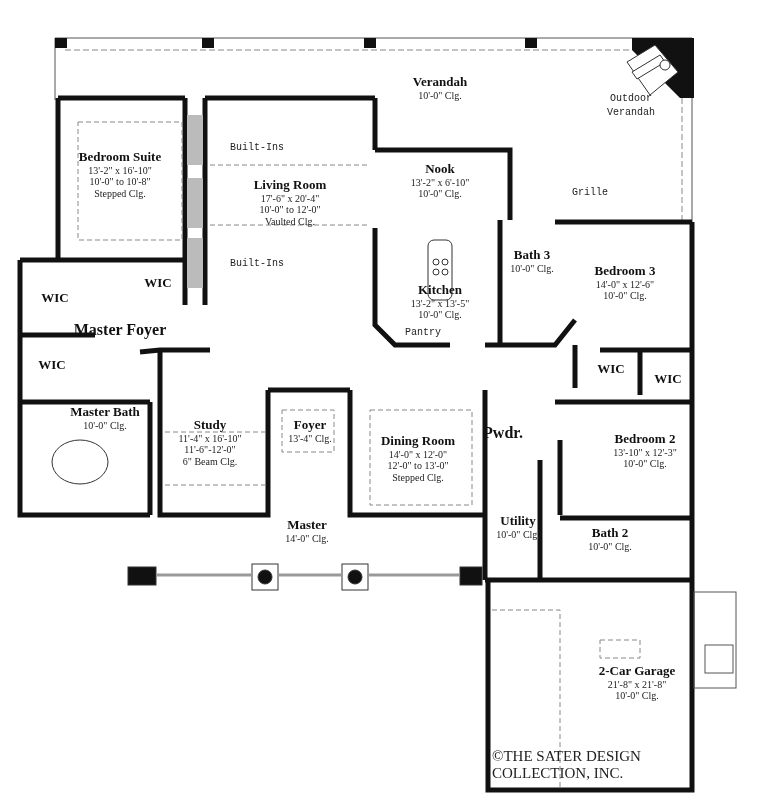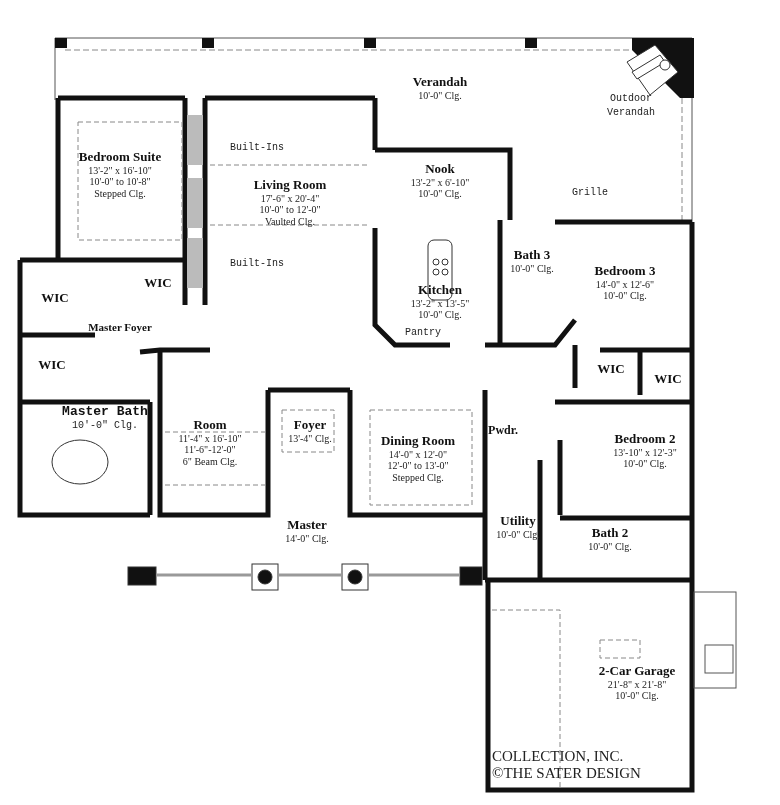--- a/index.html
+++ b/index.html
@@ -151,47 +151,47 @@
       <span class="d">14'-0" x 12'-6"</span>
       <span class="d">10'-0"  Clg.</span>
     </div>
     <div class="lbl" style="left: 55px; top: 291px;">
       <span class="t sm">WIC</span>
     </div>
     <div class="lbl" style="left: 158px; top: 276px;">
       <span class="t sm">WIC</span>
     </div>
     <div class="lbl" style="left: 120px; top: 321px;">
-      <span class="t sm" style="font-size: 11px;">Master Foyer</span>
+      <span class="t sm" style="font-size: 16px;">Master Foyer</span>
     </div>
     <div class="lbl" style="left: 52px; top: 358px;">
       <span class="t sm">WIC</span>
     </div>
-    <div class="lbl" style="left: 105px; top: 405px; font-family: Liberation Mono, monospace;">
+    <div class="lbl" style="left: 105px; top: 405px;">
       <span class="t sm">Master Bath</span>
       <span class="d">10'-0" Clg.</span>
     </div>
     <div class="lbl" style="left: 210px; top: 418px;">
-      <span class="t">Room</span>
+      <span class="t">Study</span>
       <span class="d">11'-4" x 16'-10"</span>
       <span class="d">11'-6"-12'-0"</span>
       <span class="d">6" Beam Clg.</span>
     </div>
     <div class="lbl" style="left: 310px; top: 418px;">
       <span class="t">Foyer</span>
       <span class="d">13'-4"  Clg.</span>
     </div>
     <div class="lbl" style="left: 418px; top: 434px;">
       <span class="t">Dining Room</span>
       <span class="d">14'-0" x 12'-0"</span>
       <span class="d">12'-0" to 13'-0"</span>
       <span class="d">Stepped Clg.</span>
     </div>
     <div class="lbl" style="left: 503px; top: 424px;">
-      <span class="t sm" style="font-size: 12px;">Pwdr.</span>
+      <span class="t sm" style="font-size: 16px;">Pwdr.</span>
     </div>
     <div class="lbl" style="left: 611px; top: 362px;">
       <span class="t sm">WIC</span>
     </div>
     <div class="lbl" style="left: 668px; top: 372px;">
       <span class="t sm">WIC</span>
     </div>
     <div class="lbl" style="left: 645px; top: 432px;">
       <span class="t">Bedroom 2</span>
       <span class="d">13'-10" x 12'-3"</span>
@@ -216,15 +216,15 @@
     </div>
     <div class="note" style="left: 230px; top: 142px;">Built-Ins</div>
     <div class="note" style="left: 230px; top: 258px;">Built-Ins</div>
     <div class="note" style="left: 610px; top: 93px;">Outdoor</div>
     <div class="note" style="left: 607px; top: 107px;">Verandah</div>
     <div class="note" style="left: 572px; top: 187px;">Grille</div>
     <div class="note" style="left: 405px; top: 327px;">Pantry</div>
   </div>
 
 <div class="copy">
+  <div>©THE SATER DESIGN</div>
   <div>COLLECTION, INC.</div>
-  <div>©THE SATER DESIGN</div>
 </div>
 
 </body></html>

